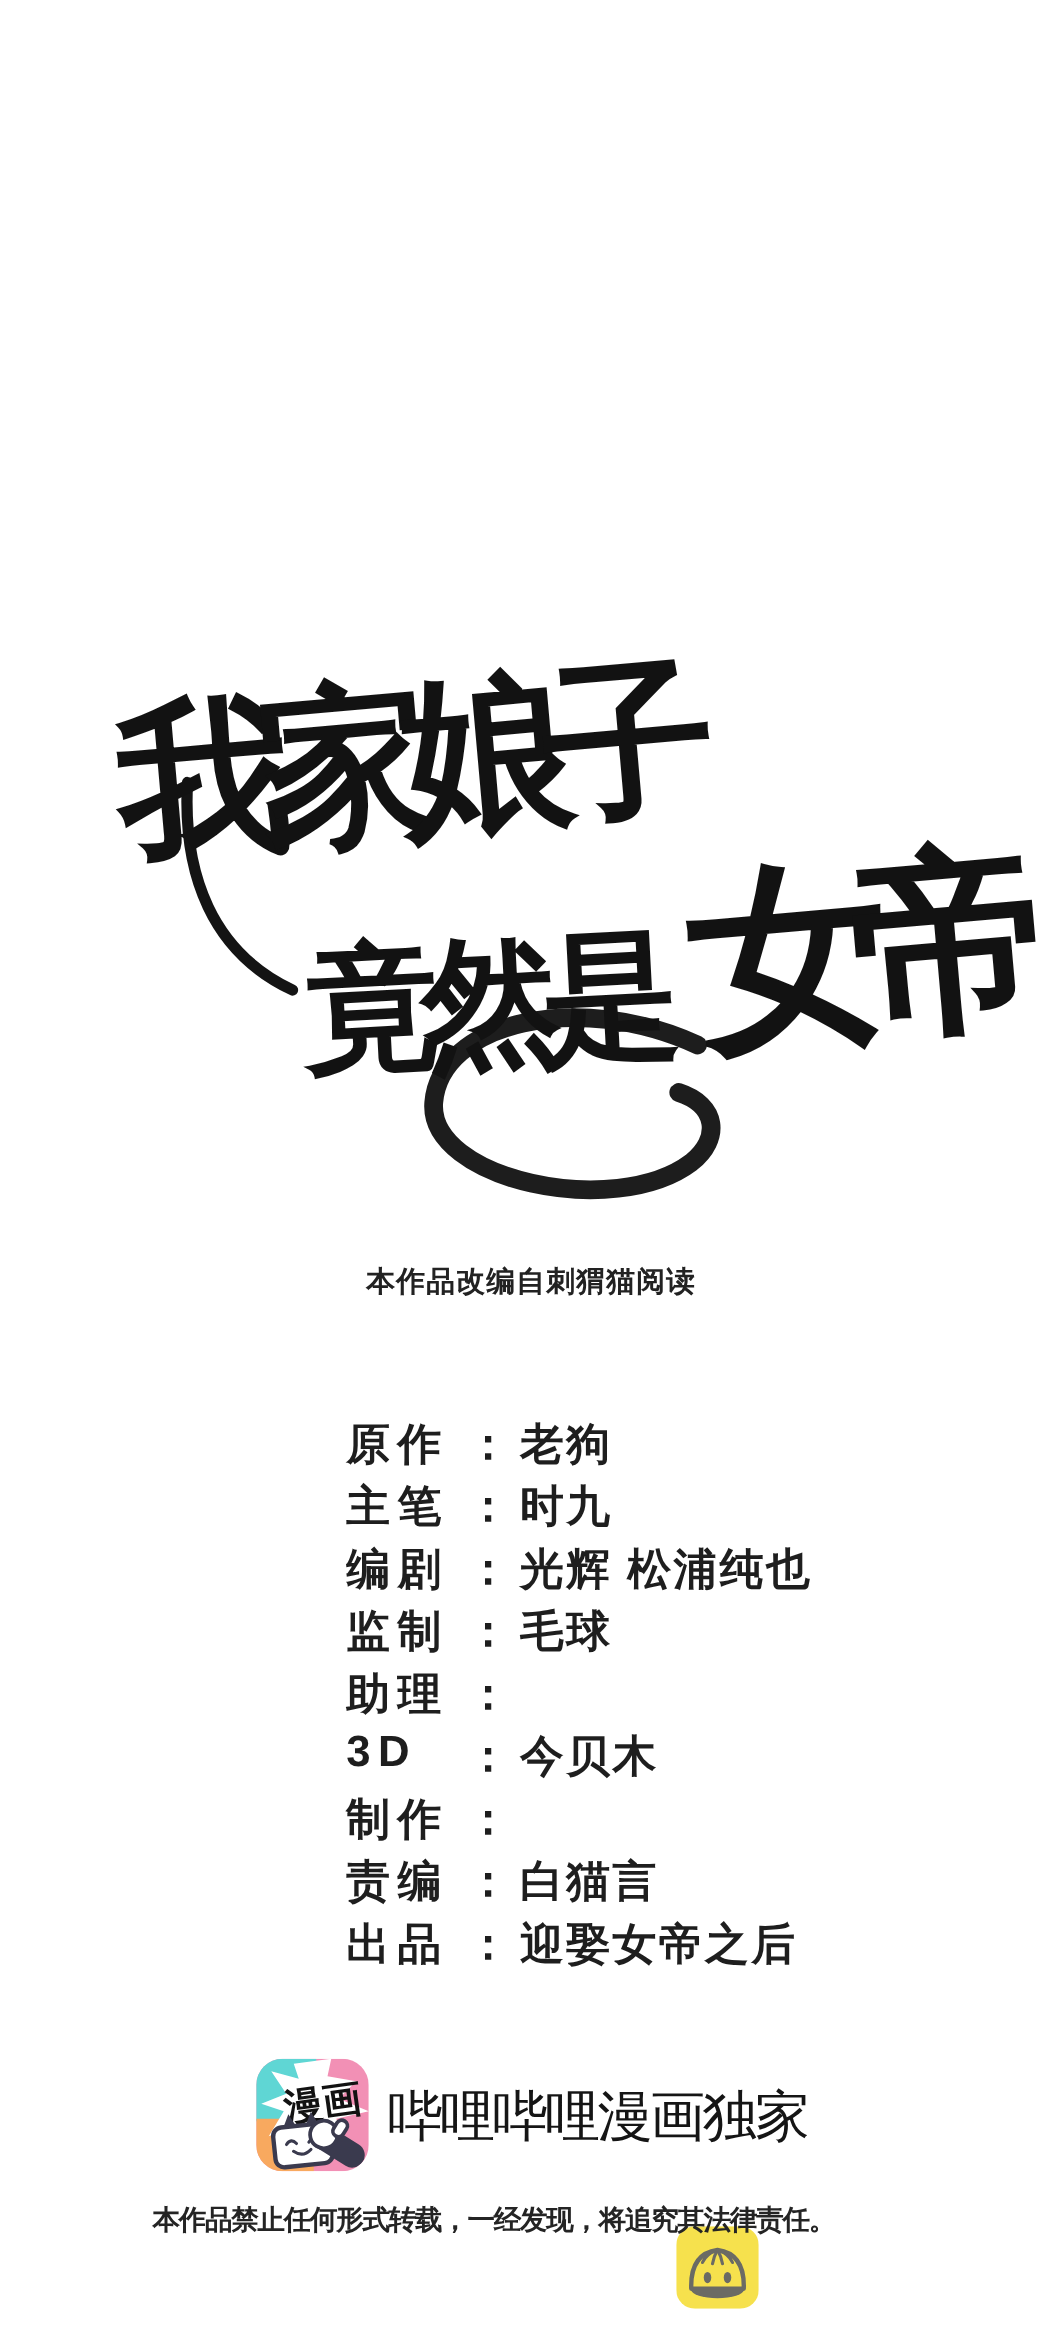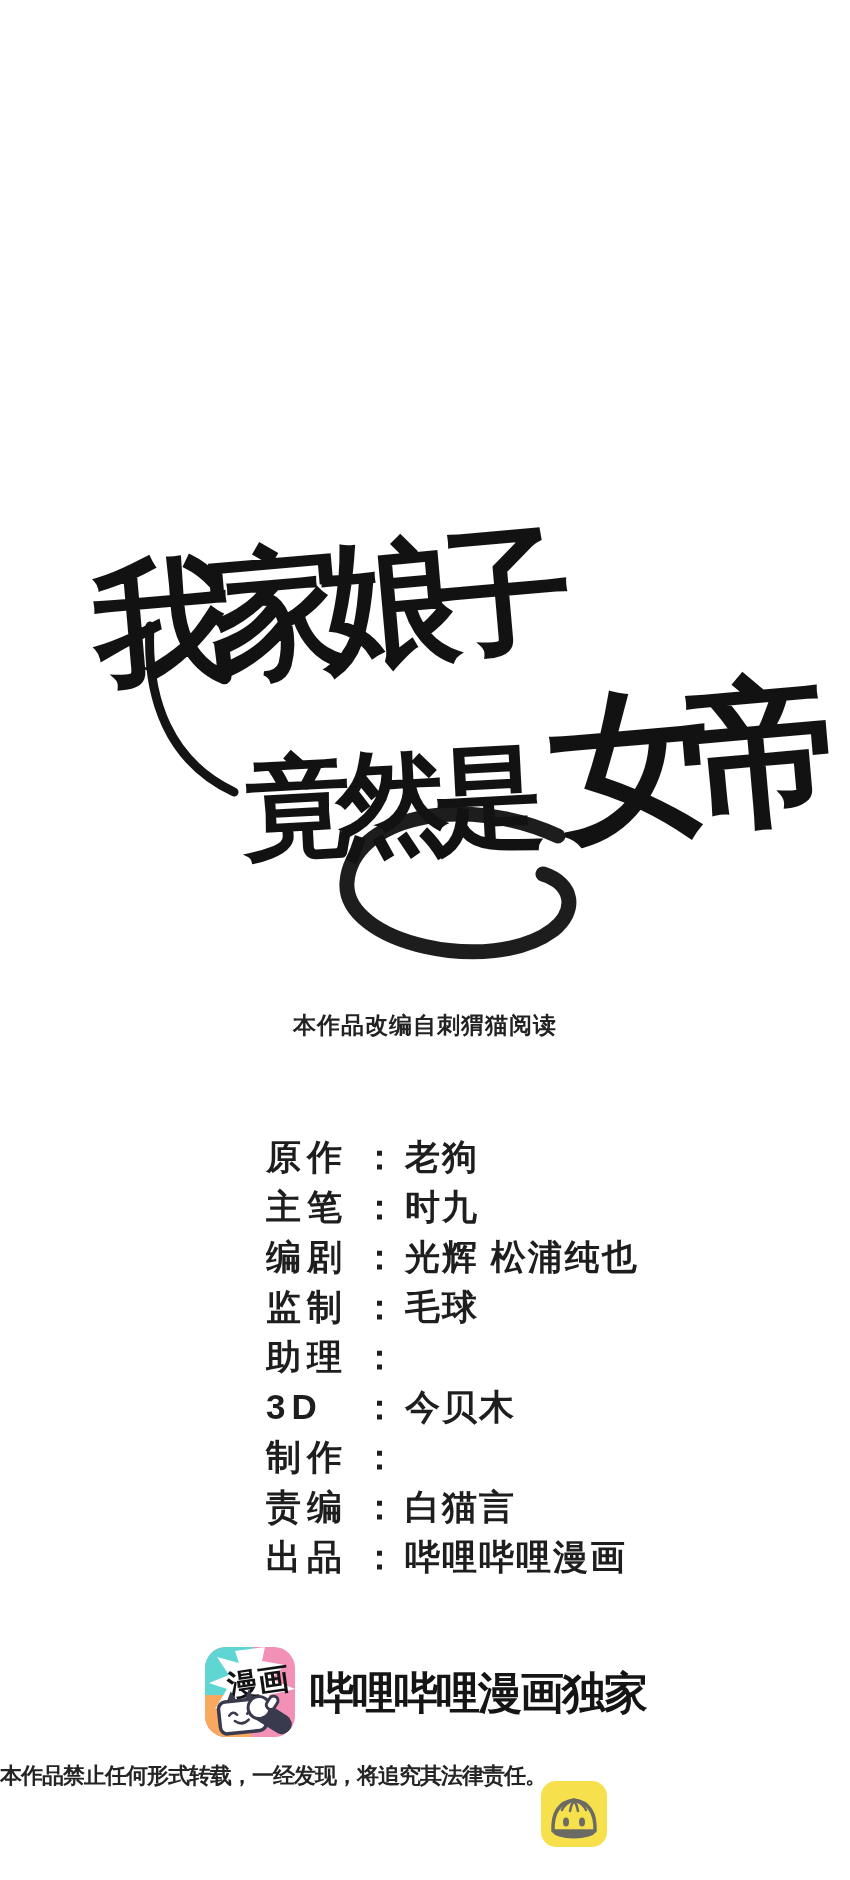--- a/index.html
+++ b/index.html
@@ -19,35 +19,35 @@
   .t2b{left:545px;top:694px;font-size:160px;letter-spacing:-30px;
       transform:rotate(-5deg);transform-origin:left top;}
   .swash{position:absolute;left:0;top:540px;pointer-events:none;}
   
   .adaptation{
     position:absolute;left:0;top:1002px;width:850px;text-align:center;
     font-size:23px;font-weight:700;line-height:46px;color:#222;letter-spacing:1px;
   }
   
   .credits{position:absolute;left:266px;top:1132px;}
-  .crow{display:flex;align-items:center;height:50px;
-        font-size:35px;font-weight:700;color:#1e1e1e;white-space:nowrap;}
+  .crow{display:flex;align-items:flex-start;height:50px;
+        font-size:35px;font-weight:700;color:#1e1e1e;white-space:nowrap;margin-left:11px;}
   .clabel{display:inline-block;width:96px;letter-spacing:6px;}
   .ccolon{display:inline-block;margin-right:8px;}
   .cvalue{letter-spacing:2px;}
   
   .logo{position:absolute;left:205px;top:1647px;}
   .pub-text{
-    position:absolute;left:310px;top:1664px;font-size:44px;font-weight:700;
+    position:absolute;left:310px;top:1664px;font-size:44px;font-weight:400;
     font-family:"Liberation Serif","DejaVu Serif",serif;color:#151515;
     letter-spacing:-2px;white-space:nowrap;
   }
   
   .notice{
-    position:absolute;left:0;top:1761px;width:790px;text-align:left;
+    position:absolute;left:0;top:1761px;width:790px;text-align:center;
     font-size:22px;font-weight:700;color:#242424;letter-spacing:-1px;
     z-index:3;white-space:nowrap;
   }
   
   .wm-badge{position:absolute;left:541px;top:1781px;z-index:1;}
   .wm-name{
     position:absolute;left:620px;top:1791px;font-size:45px;font-weight:400;
     color:#e0e0e0;letter-spacing:2px;z-index:1;white-space:nowrap;
   }
 </style>
@@ -104,21 +104,21 @@
         <span class="ccolon">：</span>
     </div>
     <div class="crow">
       <span class="clabel">责编</span>
         <span class="ccolon">：</span>
         <span class="cvalue">白猫言</span>
     </div>
     <div class="crow">
       <span class="clabel">出品</span>
         <span class="ccolon">：</span>
-        <span class="cvalue">哔哩哔哩漫画</span>
+        <span class="cvalue">迎娶女帝之后</span>
     </div>
   </div>
 
   <svg class="logo" width="90" height="90" viewBox="0 0 90 90">
     <defs>
       <clipPath id="lc">
           <rect x="0" y="0" width="90" height="90" rx="21"></rect>
         </clipPath>
     </defs>
     <g clip-path="url(#lc)">

